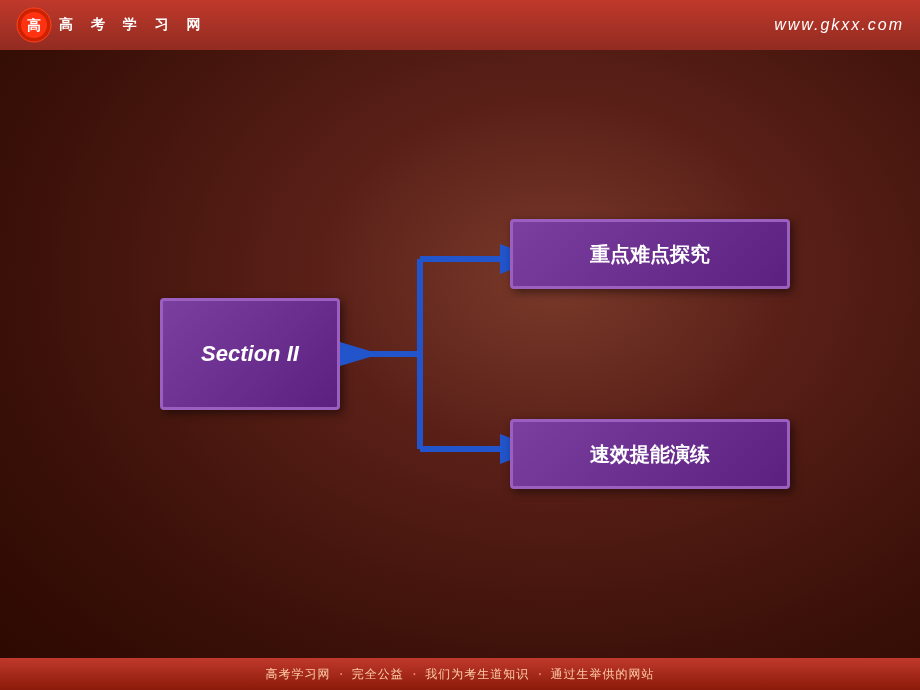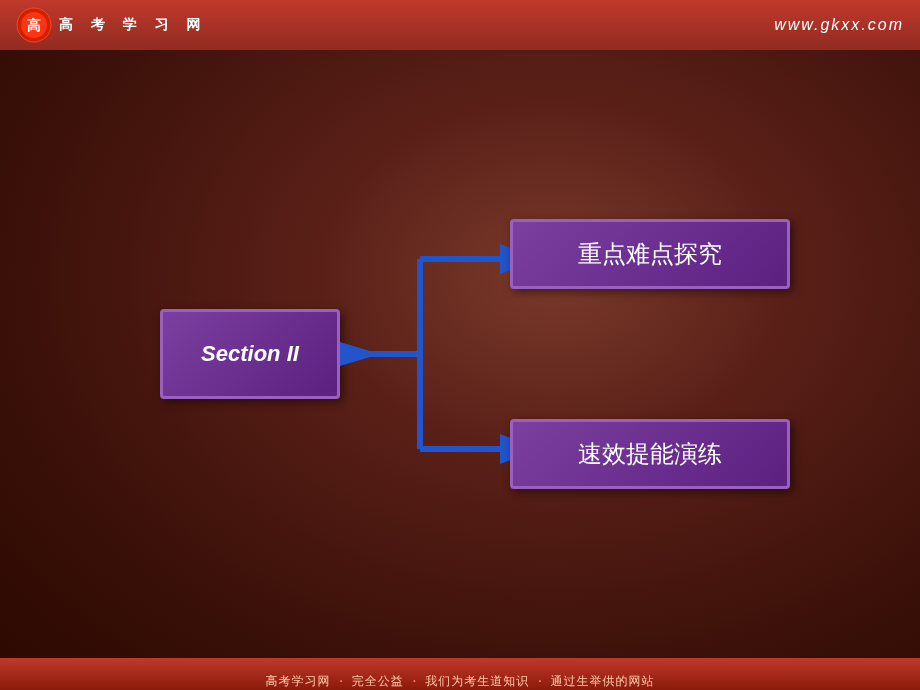--- a/index.html
+++ b/index.html
@@ -79,21 +79,21 @@
       align-items: center;
     }
 
     
     .section-box {
       position: absolute;
       left: 50px;
       top: 50%;
       transform: translateY(-50%);
       width: 180px;
-      height: 90px;
+      height: 112px;
       background: linear-gradient(135deg, #7b3fa0, #5b2080);
       border: 3px solid #9b5fc0;
       display: flex;
       align-items: center;
       justify-content: center;
       border-radius: 4px;
       box-shadow: 3px 3px 10px rgba(0,0,0,0.5);
     }
 
     .section-box-text {
@@ -120,31 +120,31 @@
       border: 3px solid #9b5fc0;
       display: flex;
       align-items: center;
       justify-content: center;
       border-radius: 4px;
       box-shadow: 3px 3px 10px rgba(0,0,0,0.5);
     }
 
     .right-box-text {
       color: white;
-      font-size: 24px;
-      font-weight: normal;
+      font-size: 20px;
+      font-weight: bold;
     }
 
     
     .footer {
       width: 100%;
       height: 32px;
       background: linear-gradient(to bottom, #c0392b, #8b1a0a);
       display: flex;
-      align-items: flex-end;
+      align-items: center;
       justify-content: center;
       gap: 0;
     }
 
     .footer-text {
       color: #ffccaa;
       font-size: 12px;
       letter-spacing: 1px;
     }
 

